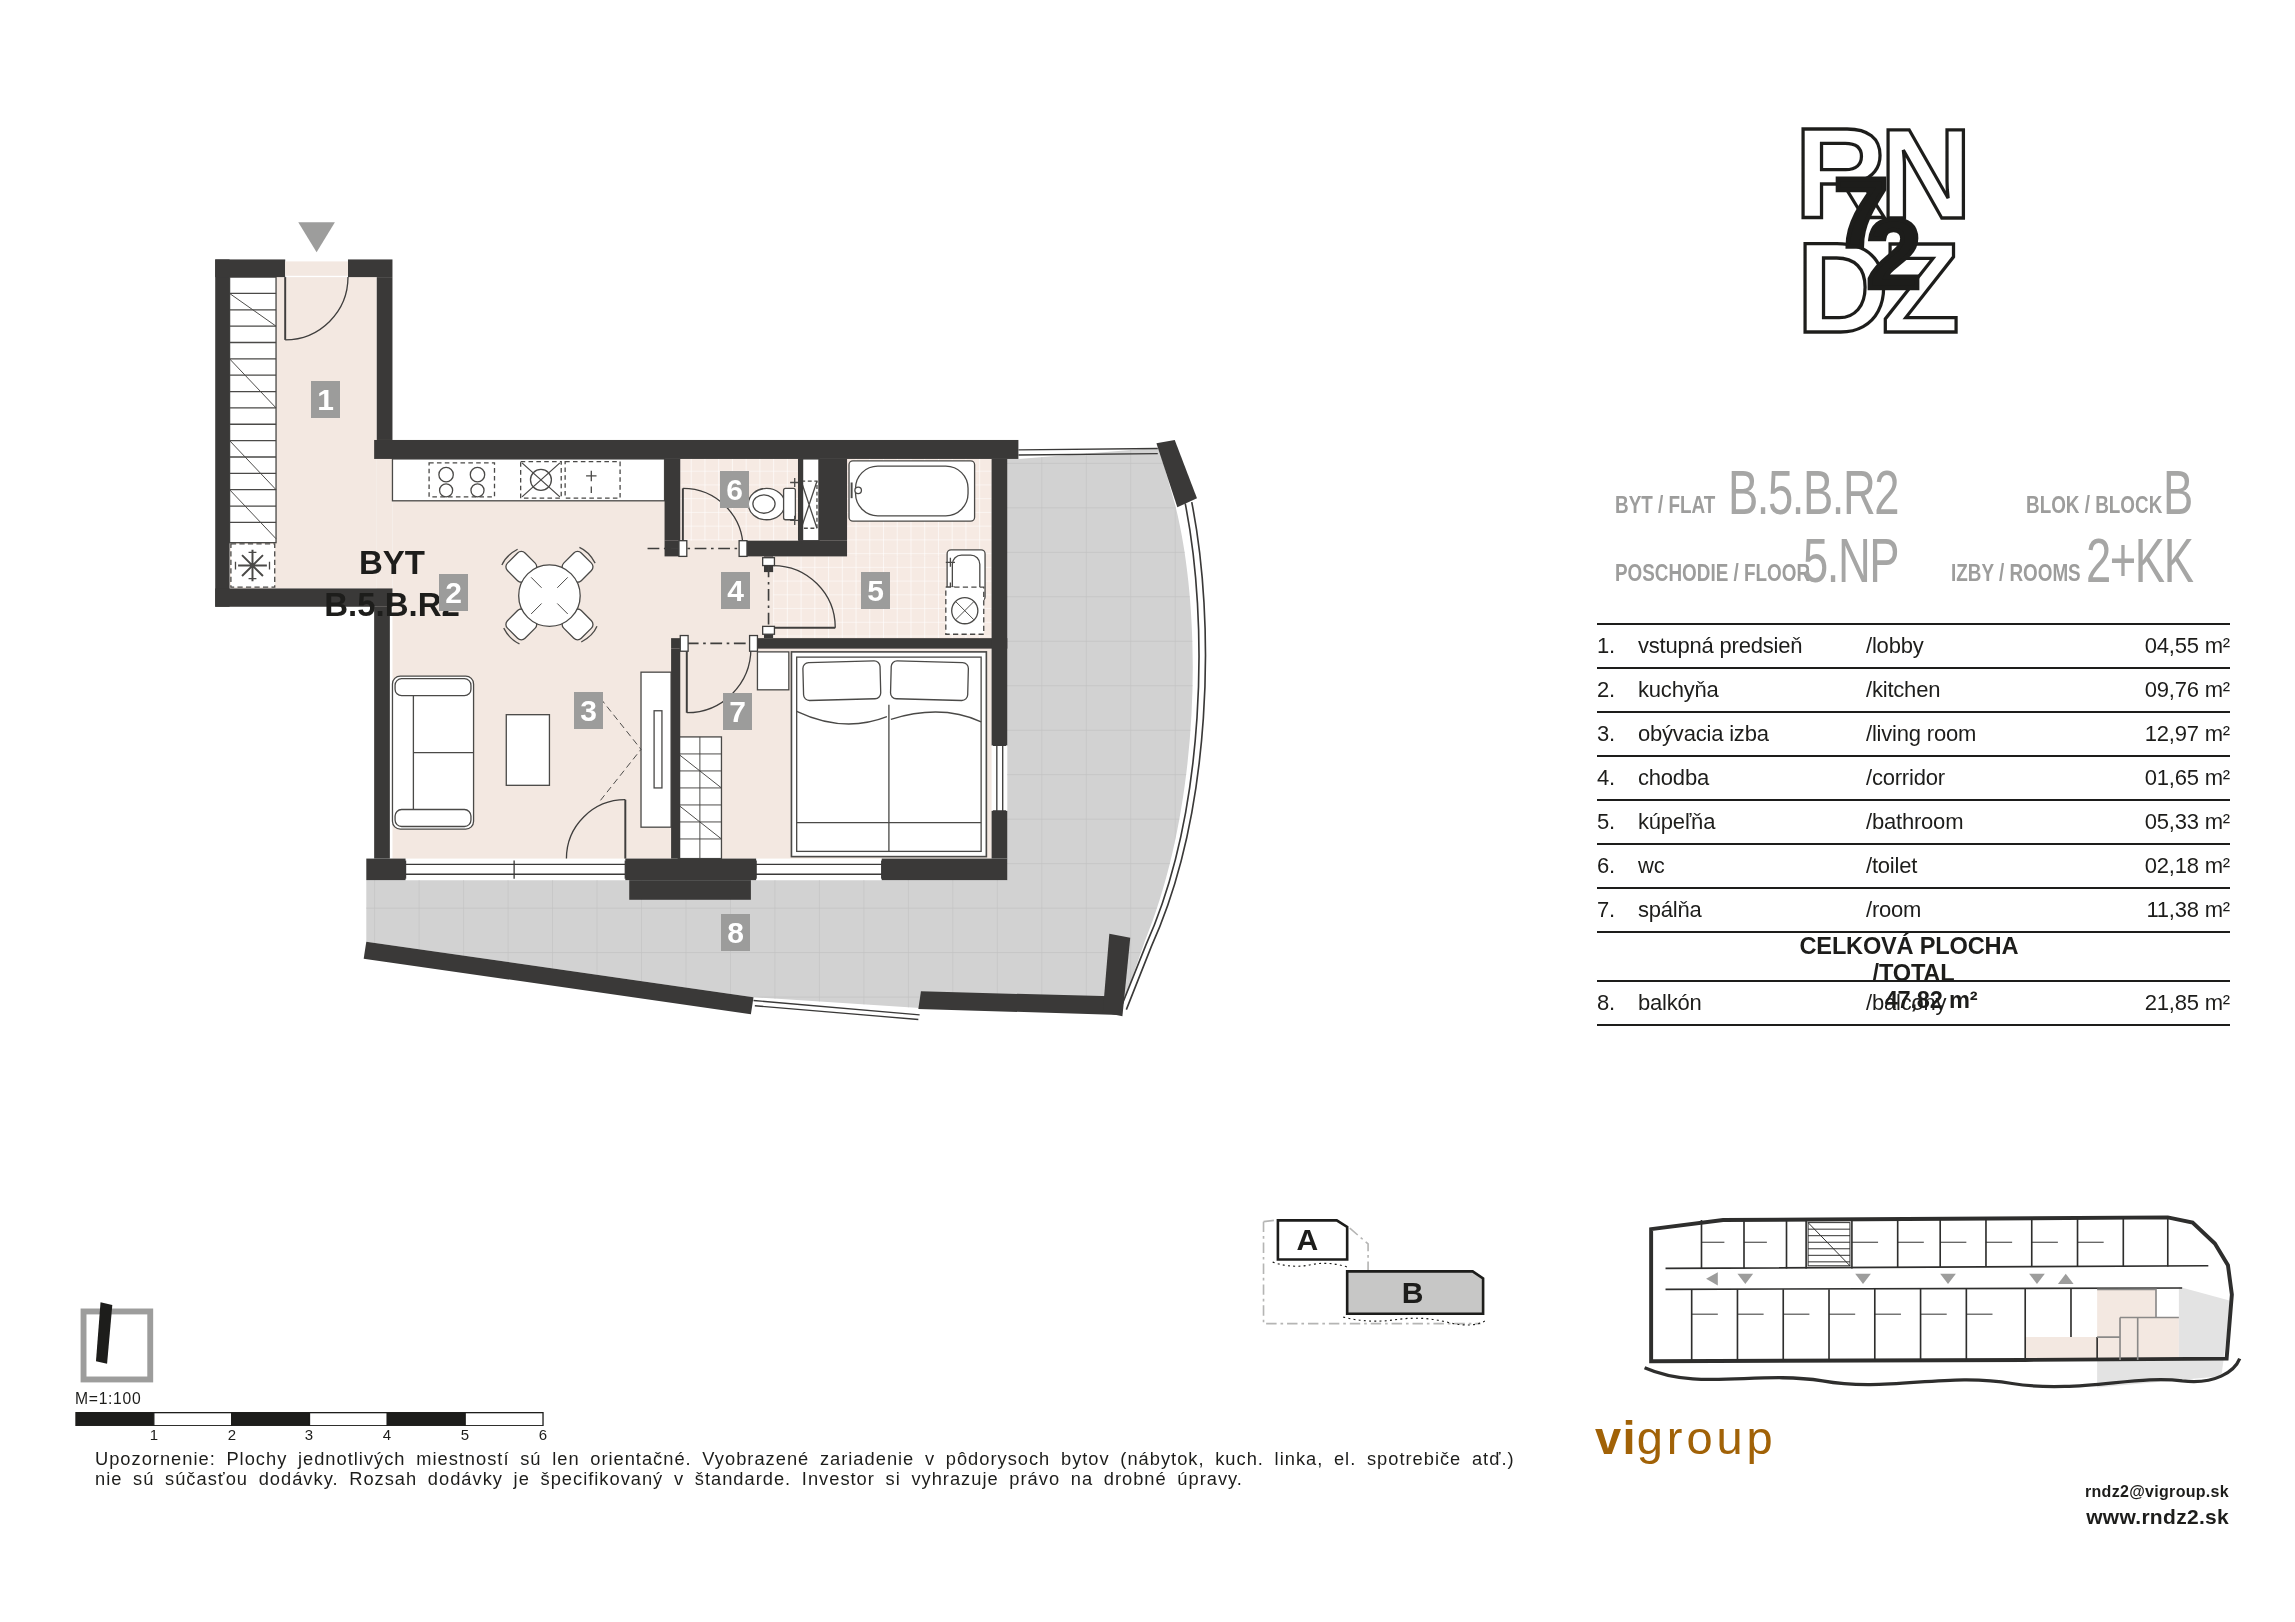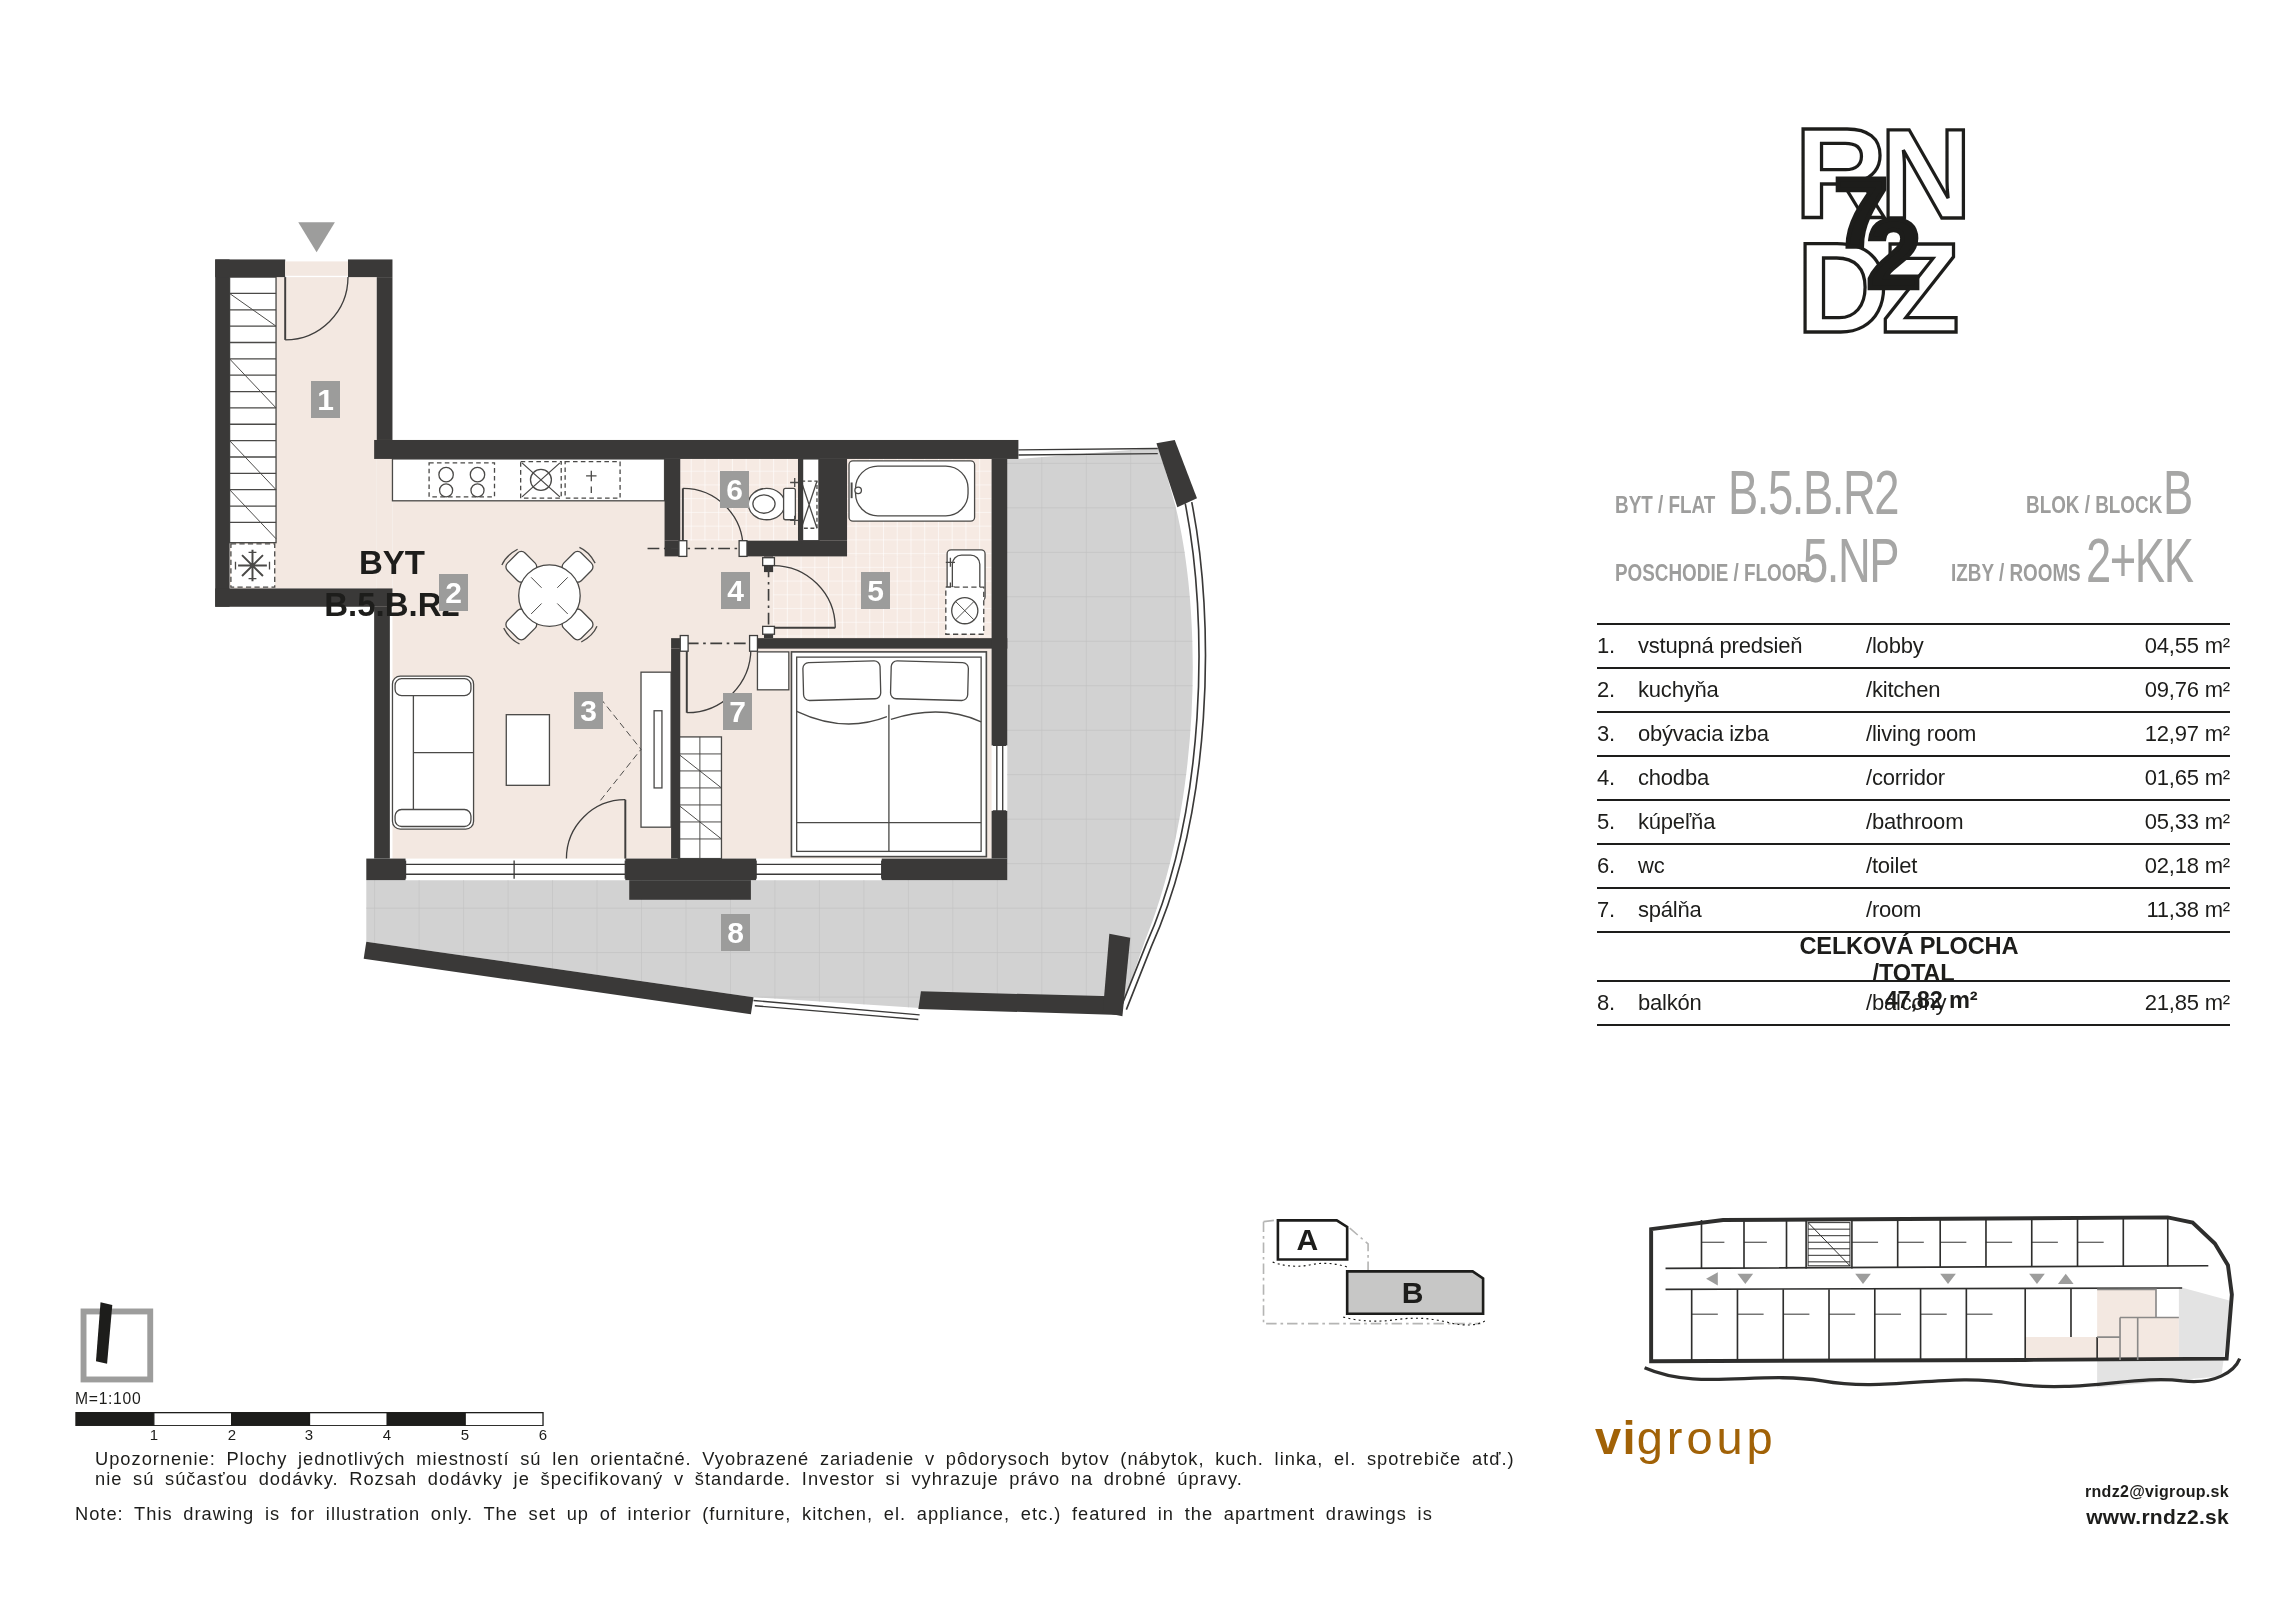--- a/index.html
+++ b/index.html
@@ -453,21 +453,20 @@
 
     <path d="M8,252 C90,288 180,256 280,272 C380,290 470,258 570,276 C670,292 760,262 830,272 C880,278 910,258 918,238" fill="none" stroke="#2e2e2d" stroke-width="5"></path>
   </svg>
 </div>
 
 <div class="abs" style="left:75px;top:1449px;margin-left:20px;">
   <div class="note">Upozornenie: Plochy jednotlivých miestností sú len orientačné. Vyobrazené zariadenie v pôdorysoch bytov (nábytok, kuch. linka, el. spotrebiče atď.)</div>
   <div class="note">nie sú súčasťou dodávky. Rozsah dodávky je špecifikovaný v štandarde. Investor si vyhrazuje právo na drobné úpravy.</div>
 </div>
 <div class="abs" style="left:75px;top:1504px;">
-  <div class="note">Note: This drawing is for illustration only. The set up of interior (furniture, kitchen, el. appliance, etc.) featured in the apartment drawings is</div>
 </div>
 
 <div class="abs" id="brand">
   <span class="b">vi</span><span class="l">group</span>
 </div>
 <div class="abs" id="contact">
   <div class="email">rndz2@vigroup.sk</div>
   <div class="web">www.rndz2.sk</div>
 </div>
 

